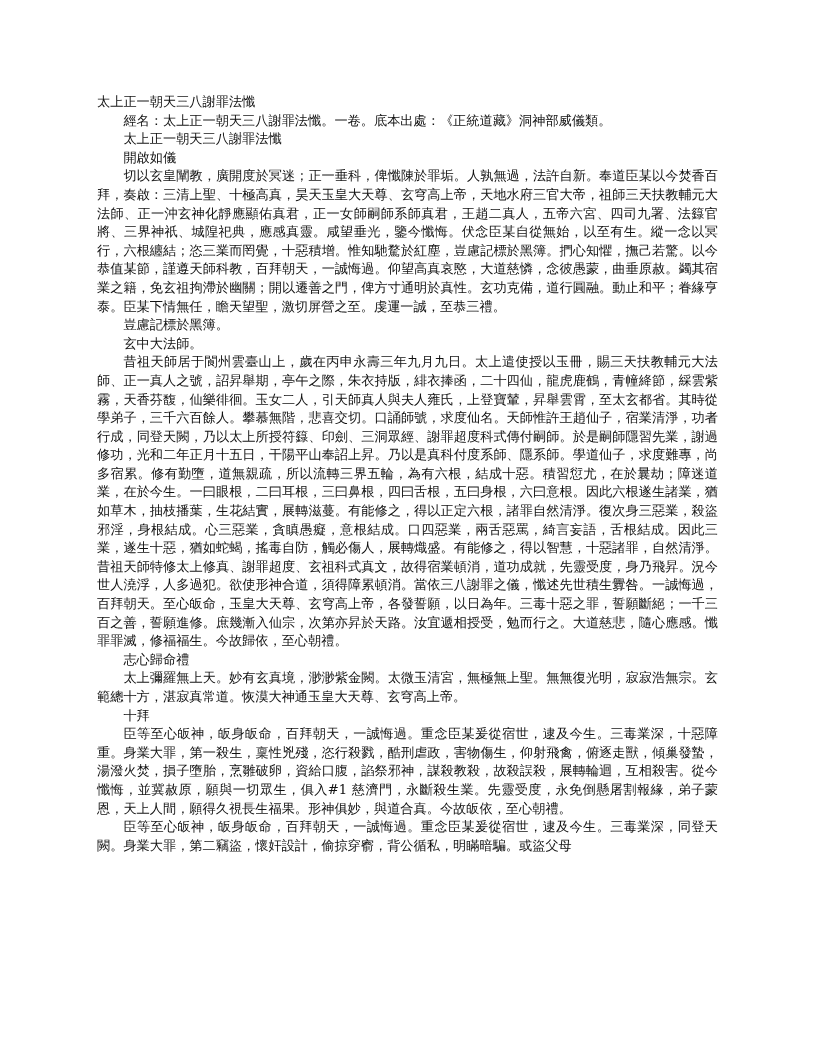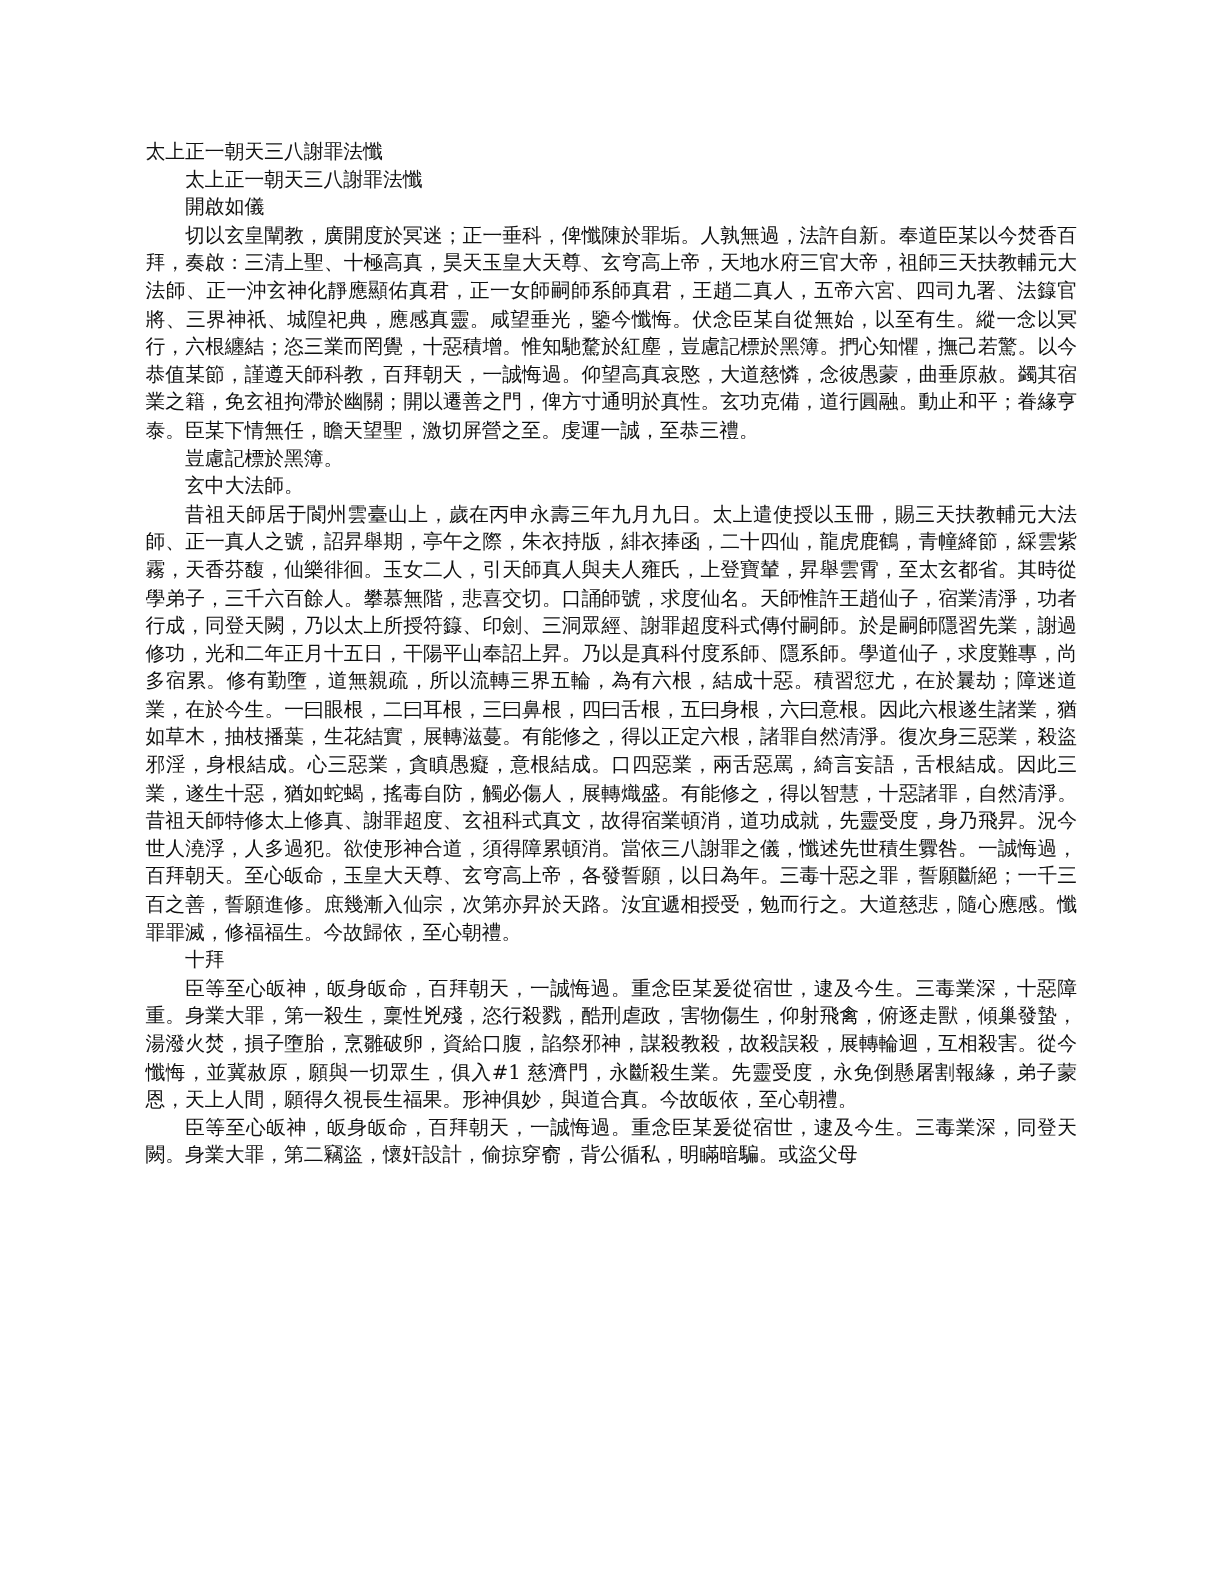--- a/index.html
+++ b/index.html
@@ -41,23 +41,26 @@
   p.indent2 {
     text-indent: 26.4px;
   }
 </style>
 </head>
 <body>
 
 <div class="page">
   <div class="doc-body">
     <p class="flush">太上正一朝天三八謝罪法懺</p>
+    <p class="indent2">經名：太上正一朝天三八謝罪法懺。一卷。底本出處：《正統道藏》洞神部威儀類。</p>
     <p class="indent2">太上正一朝天三八謝罪法懺</p>
     <p class="indent2">開啟如儀</p>
     <p class="indent2">切以玄皇闡教，廣開度於冥迷；正一垂科，俾懺陳於罪垢。人孰無過，法許自新。奉道臣某以今焚香百拜，奏啟：三清上聖、十極高真，昊天玉皇大天尊、玄穹高上帝，天地水府三官大帝，祖師三天扶教輔元大法師、正一沖玄神化靜應顯佑真君，正一女師嗣師系師真君，王趙二真人，五帝六宮、四司九署、法籙官將、三界神祇、城隍祀典，應感真靈。咸望垂光，鑒今懺悔。伏念臣某自從無始，以至有生。縱一念以冥行，六根纏結；恣三業而罔覺，十惡積增。惟知馳騖於紅塵，豈慮記標於黑簿。捫心知懼，撫己若驚。以今恭值某節，謹遵天師科教，百拜朝天，一誠悔過。仰望高真哀愍，大道慈憐，念彼愚蒙，曲垂原赦。蠲其宿業之籍，免玄祖拘滯於幽關；開以遷善之門，俾方寸通明於真性。玄功克備，道行圓融。動止和平；眷緣亨泰。臣某下情無任，瞻天望聖，激切屏營之至。虔運一誠，至恭三禮。</p>
     <p class="indent2">豈慮記標於黑簿。</p>
     <p class="indent2">玄中大法師。</p>
     <p class="indent2">昔祖天師居于閬州雲臺山上，歲在丙申永壽三年九月九日。太上遣使授以玉冊，賜三天扶教輔元大法師、正一真人之號，詔昇舉期，亭午之際，朱衣持版，緋衣捧函，二十四仙，龍虎鹿鶴，青幢絳節，綵雲紫霧，天香芬馥，仙樂徘徊。玉女二人，引天師真人與夫人雍氏，上登寶輦，昇舉雲霄，至太玄都省。其時從學弟子，三千六百餘人。攀慕無階，悲喜交切。口誦師號，求度仙名。天師惟許王趙仙子，宿業清淨，功者行成，同登天闕，乃以太上所授符籙、印劍、三洞眾經、謝罪超度科式傳付嗣師。於是嗣師隱習先業，謝過修功，光和二年正月十五日，干陽平山奉詔上昇。乃以是真科付度系師、隱系師。學道仙子，求度難專，尚多宿累。修有勤墮，道無親疏，所以流轉三界五輪，為有六根，結成十惡。積習愆尤，在於曩劫；障迷道業，在於今生。一曰眼根，二曰耳根，三曰鼻根，四曰舌根，五曰身根，六曰意根。因此六根遂生諸業，猶如草木，抽枝播葉，生花結實，展轉滋蔓。有能修之，得以正定六根，諸罪自然清淨。復次身三惡業，殺盜邪淫，身根結成。心三惡業，貪瞋愚癡，意根結成。口四惡業，兩舌惡罵，綺言妄語，舌根結成。因此三業，遂生十惡，猶如蛇蝎，搖毒自防，觸必傷人，展轉熾盛。有能修之，得以智慧，十惡諸罪，自然清淨。昔祖天師特修太上修真、謝罪超度、玄祖科式真文，故得宿業頓消，道功成就，先靈受度，身乃飛昇。況今世人澆浮，人多過犯。欲使形神合道，須得障累頓消。當依三八謝罪之儀，懺述先世積生釁咎。一誠悔過，百拜朝天。至心皈命，玉皇大天尊、玄穹高上帝，各發誓願，以日為年。三毒十惡之罪，誓願斷絕；一千三百之善，誓願進修。庶幾漸入仙宗，次第亦昇於天路。汝宜遞相授受，勉而行之。大道慈悲，隨心應感。懺罪罪滅，修福福生。今故歸依，至心朝禮。</p>
+    <p class="indent2">志心歸命禮</p>
+    <p class="indent2">太上彌羅無上天。妙有玄真境，渺渺紫金闕。太微玉清宮，無極無上聖。無無復光明，寂寂浩無宗。玄範總十方，湛寂真常道。恢漠大神通玉皇大天尊、玄穹高上帝。</p>
     <p class="indent2">十拜</p>
     <p class="indent2">臣等至心皈神，皈身皈命，百拜朝天，一誠悔過。重念臣某爰從宿世，逮及今生。三毒業深，十惡障重。身業大罪，第一殺生，稟性兇殘，恣行殺戮，酷刑虐政，害物傷生，仰射飛禽，俯逐走獸，傾巢發蟄，湯潑火焚，損子墮胎，烹雛破卵，資給口腹，諂祭邪神，謀殺教殺，故殺誤殺，展轉輪迴，互相殺害。從今懺悔，並冀赦原，願與一切眾生，俱入#1 慈濟門，永斷殺生業。先靈受度，永免倒懸屠割報緣，弟子蒙恩，天上人間，願得久視長生福果。形神俱妙，與道合真。今故皈依，至心朝禮。</p>
     <p class="indent2">臣等至心皈神，皈身皈命，百拜朝天，一誠悔過。重念臣某爰從宿世，逮及今生。三毒業深，同登天闕。身業大罪，第二竊盜，懷奸設計，偷掠穿窬，背公循私，明瞞暗騙。或盜父母</p>
   </div>
 </div>
 
 </body></html>

